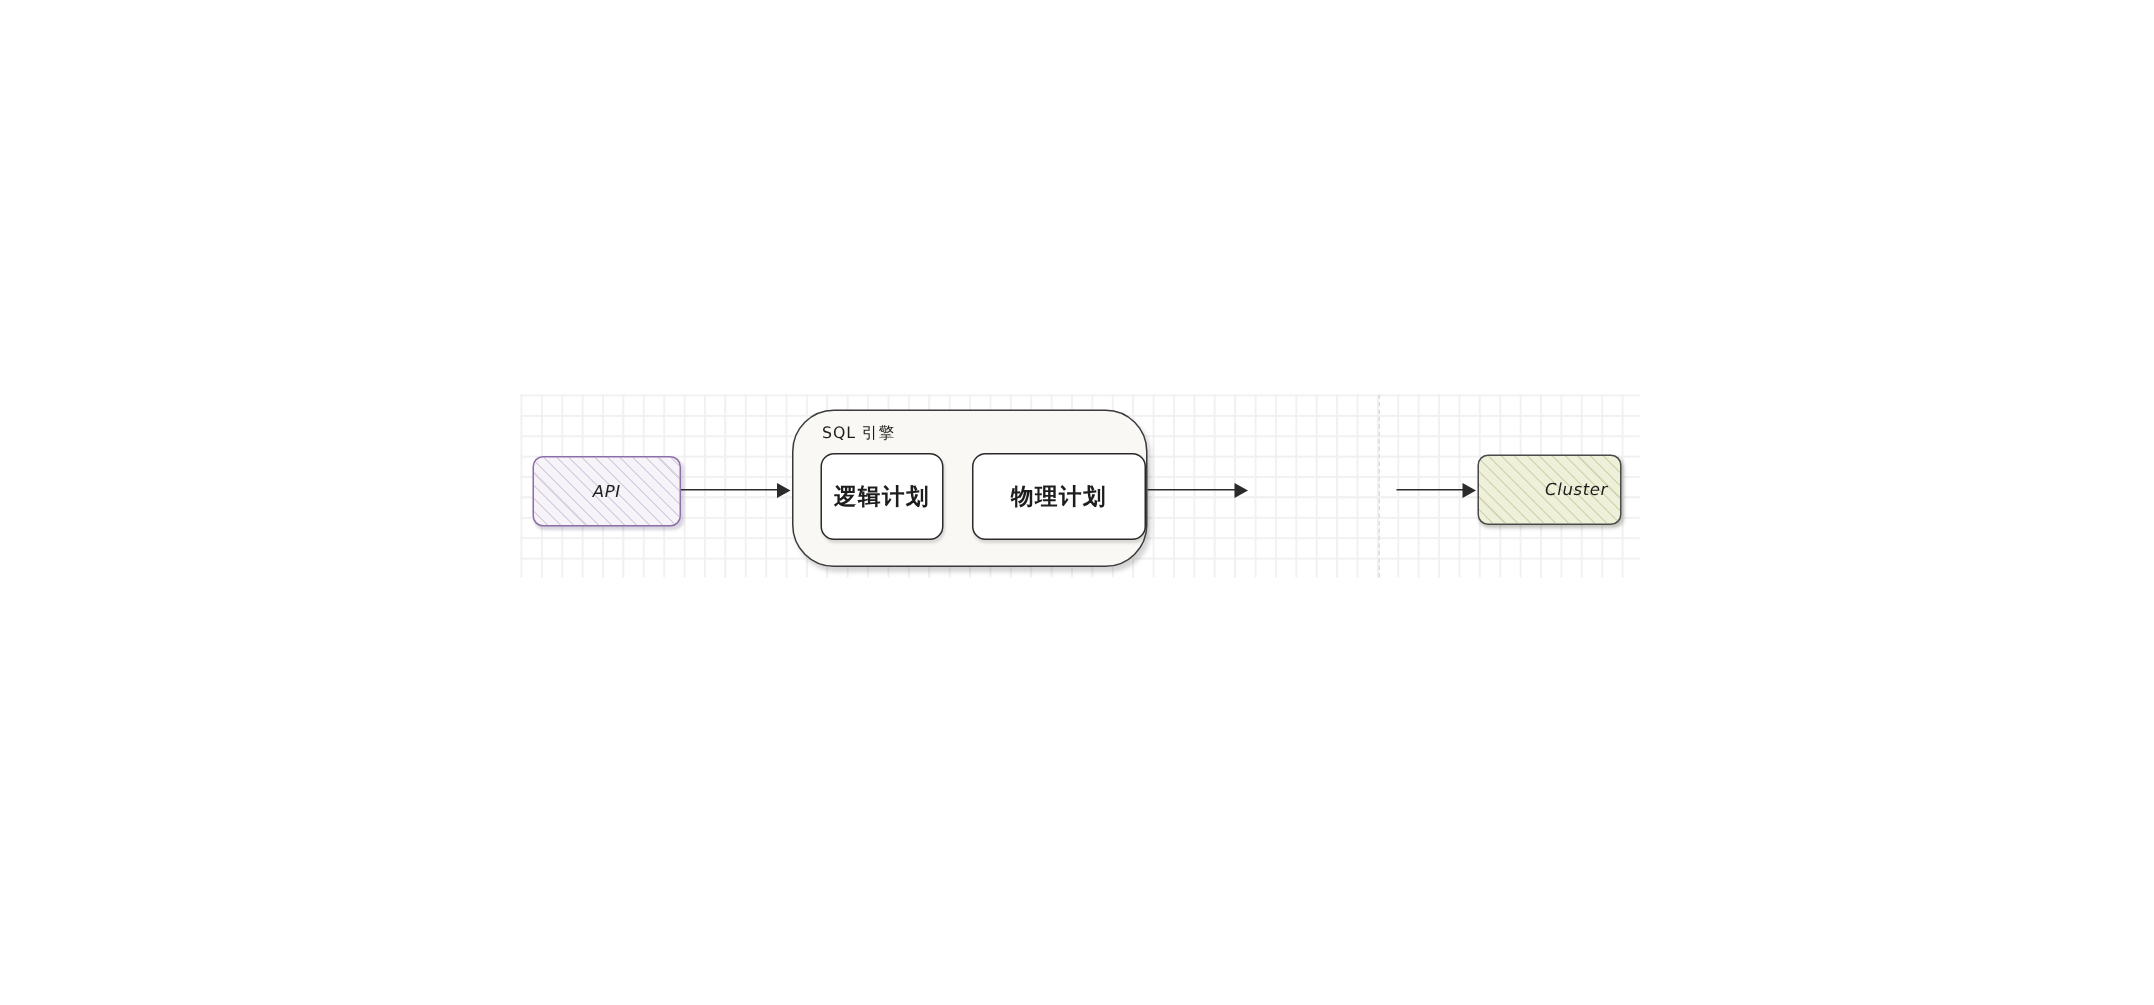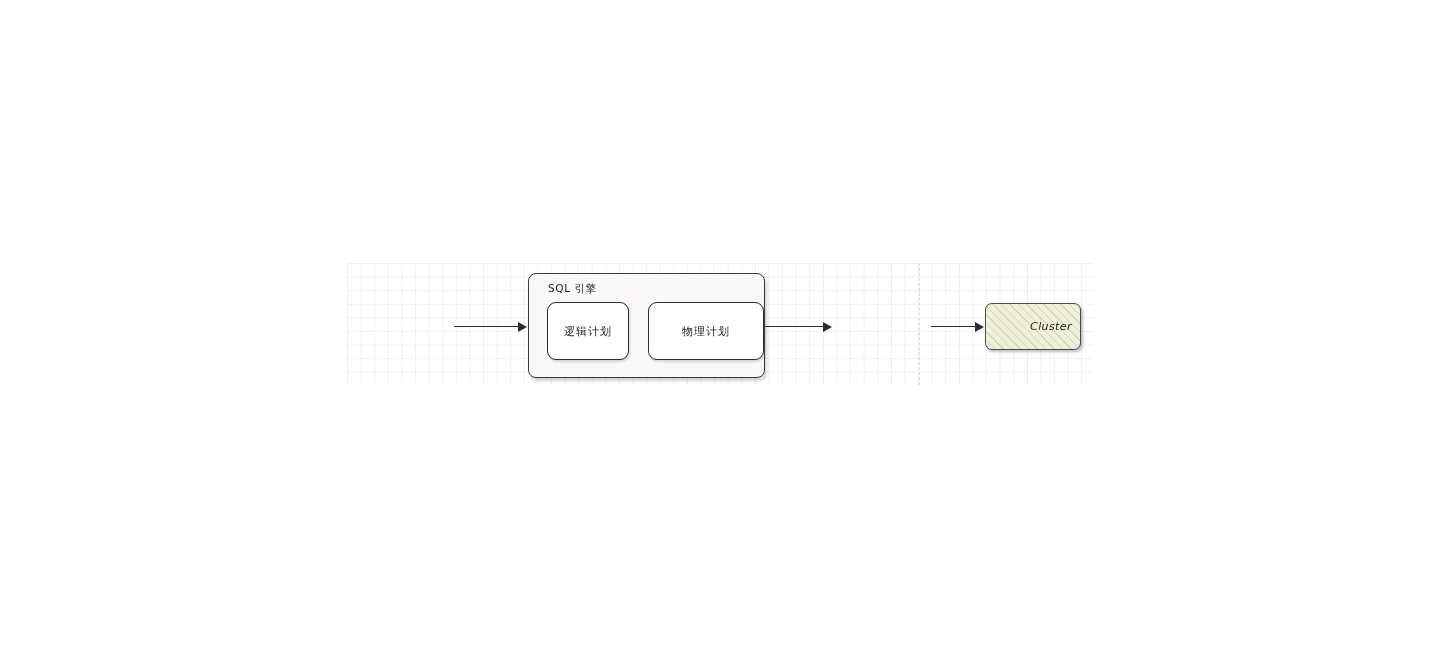--- a/index.html
+++ b/index.html
@@ -64,22 +64,23 @@
     font-family: "DejaVu Sans", sans-serif;
     font-size: 11px;
     font-style: italic;
     letter-spacing: 0.4px;
     color: #1d1d1d;
     white-space: nowrap;
   }
 
   .shape .label.cjk {
     font-style: normal;
-    font-size: 11px;
+    font-size: 15px;
     letter-spacing: 1px;
+    font-weight: bold;
   }
 
   
   .hatch {
     position: absolute;
     inset: 0;
     border-radius: inherit;
     pointer-events: none;
     z-index: 2;
   }
@@ -104,21 +105,21 @@
       transparent 6px);
   }
 
   
   #box-sql-engine {
     left: 528px;
     top: 273px;
     width: 237px;
     height: 105px;
     border: 1.5px solid #3a3a3a;
-    border-radius: 8px;
+    border-radius: 28px;
     background: #faf8f4;
     display: block;
     box-shadow: 2px 3px 3px rgba(90,90,90,0.26);
     padding-left: 40px;
   }
   #sql-engine-title {
     position: absolute;
     left: 19px;
     top: 8px;
     font-family: "DejaVu Sans", sans-serif;
@@ -238,20 +239,24 @@
   #conn-rdd-cluster .head { left: 44px; }
 </style>
 </head>
 <body>
 
 <div id="canvas">
 
   <div id="grid"></div>
   <div id="guide-line"></div>
 
+  <div class="shape" id="box-api">
+    <span class="hatch"></span>
+    <span class="label">API</span>
+  </div>
 
   <div class="connector" id="conn-api-sql">
     <span class="line"></span>
     <span class="head"></span>
   </div>
 
   <div class="shape" id="box-sql-engine">
     <span id="sql-engine-title">SQL 引擎</span>
 
     <div class="plan-box" id="box-logical-plan">

